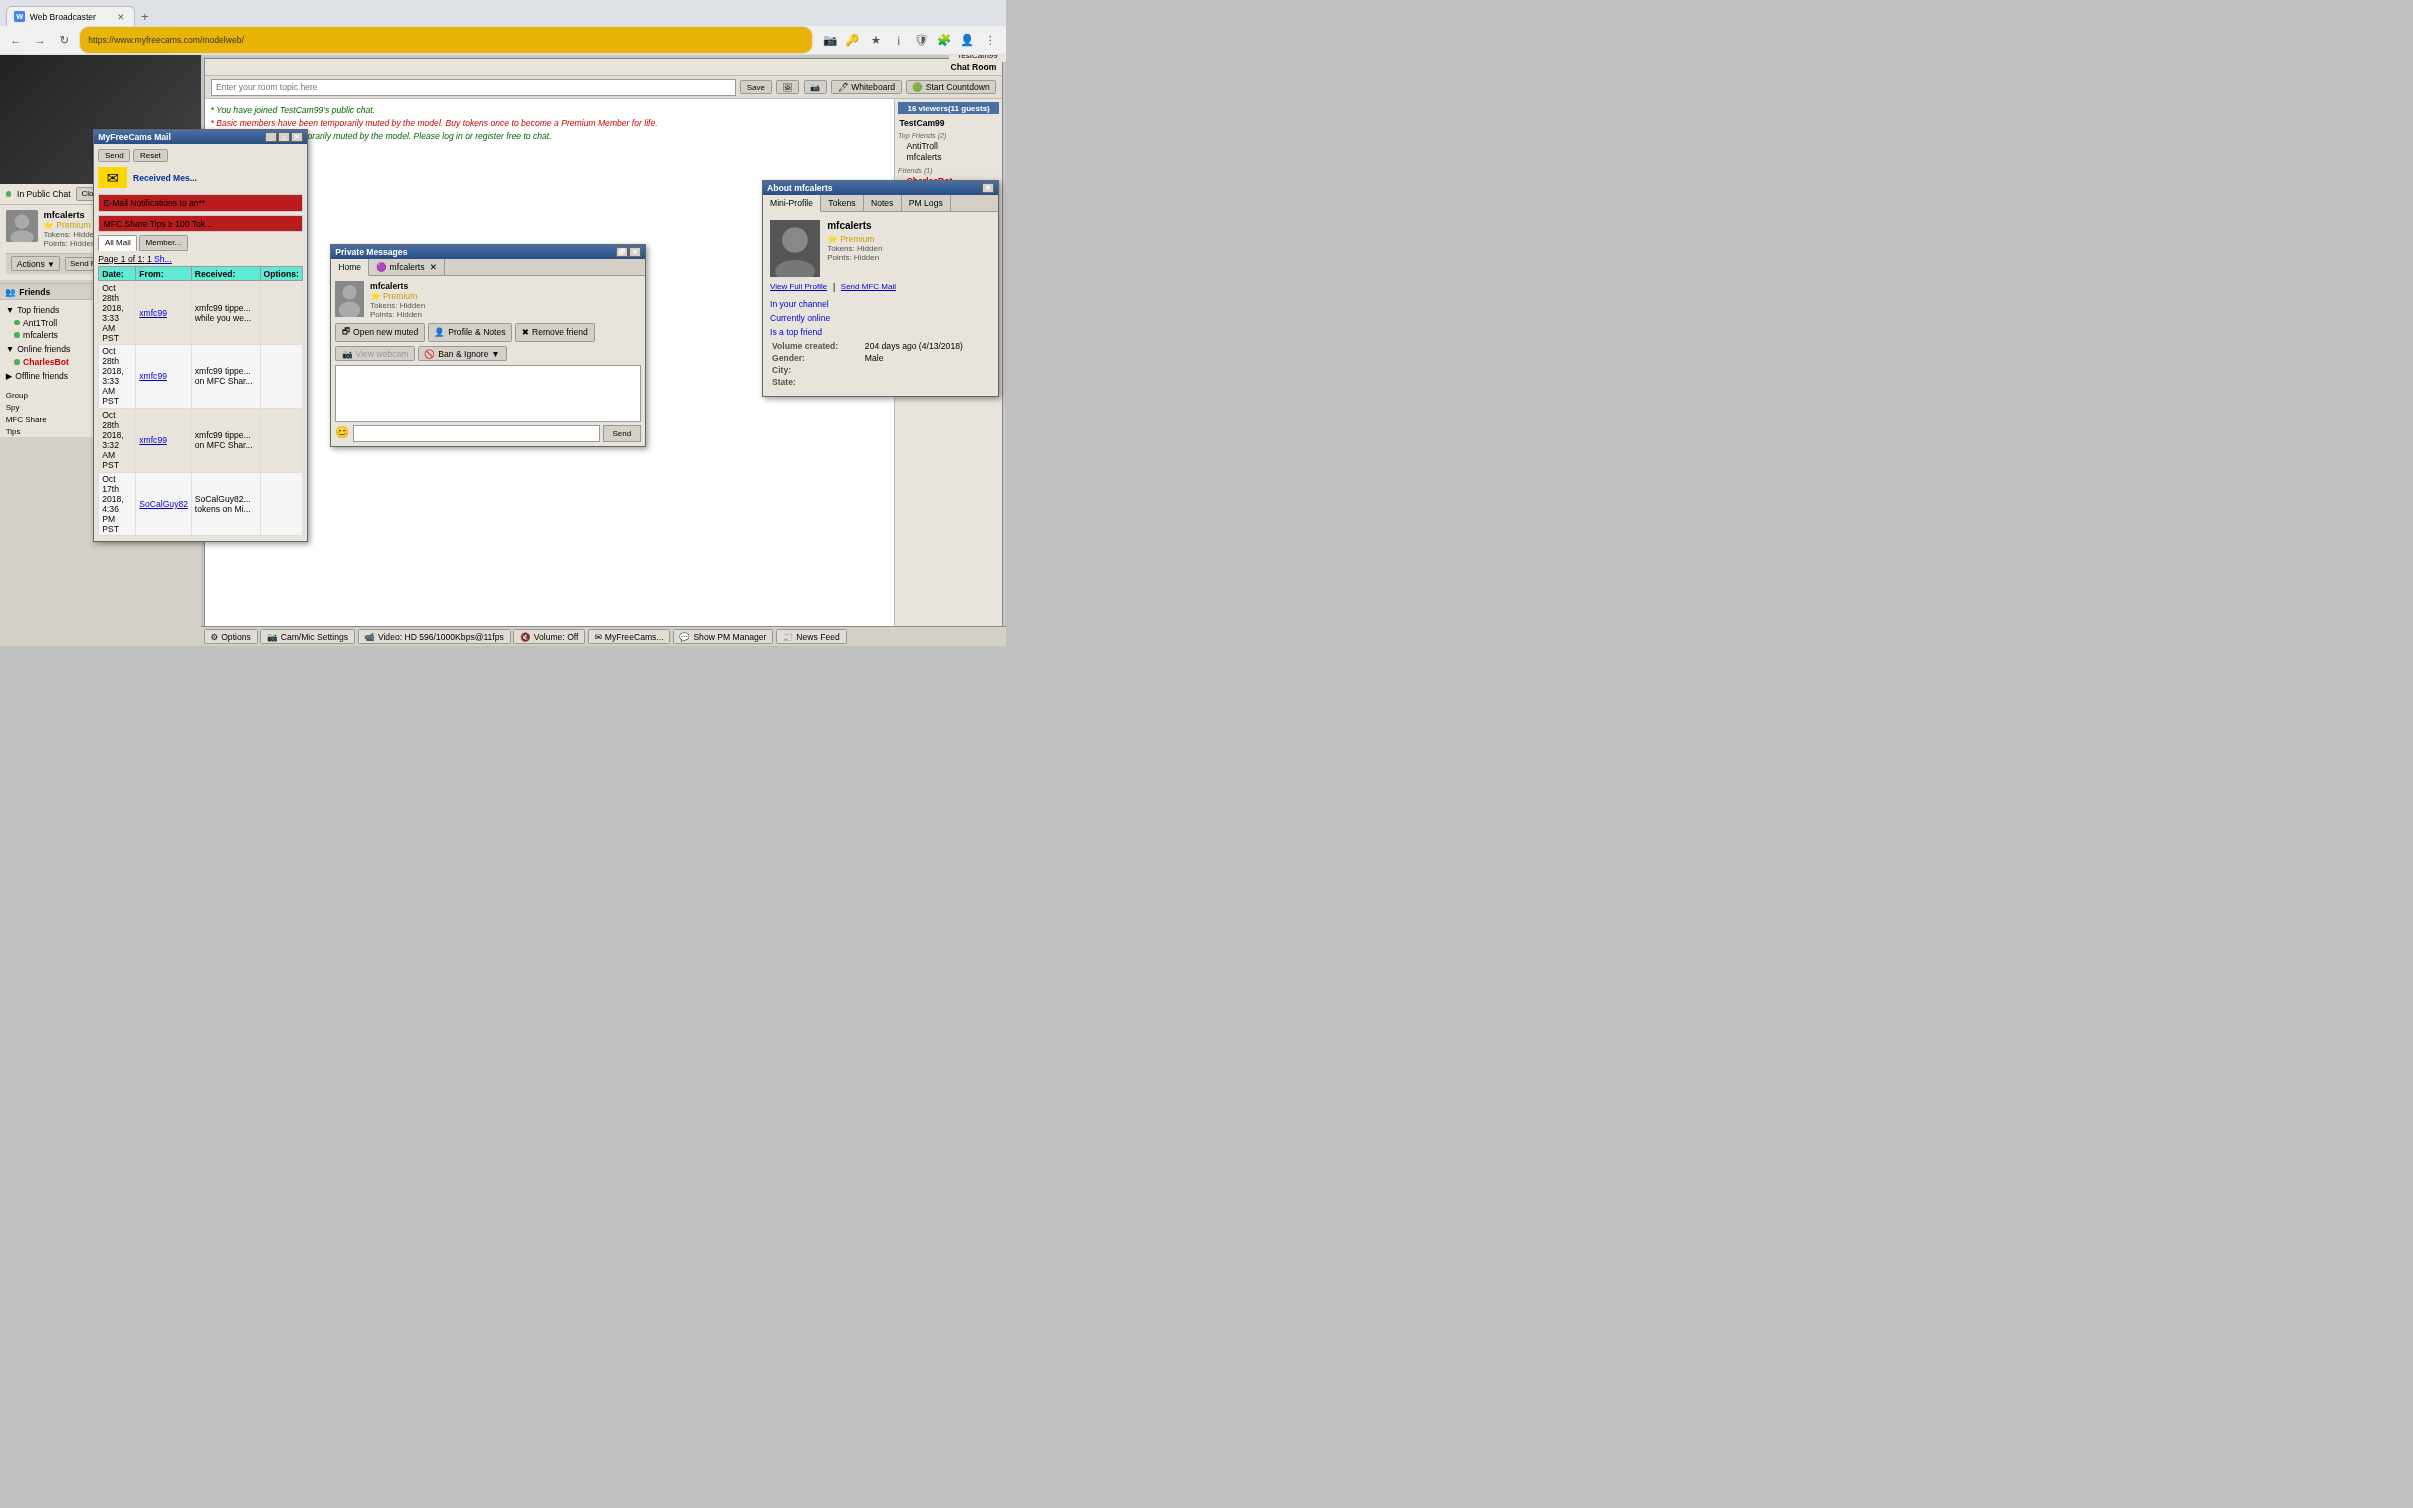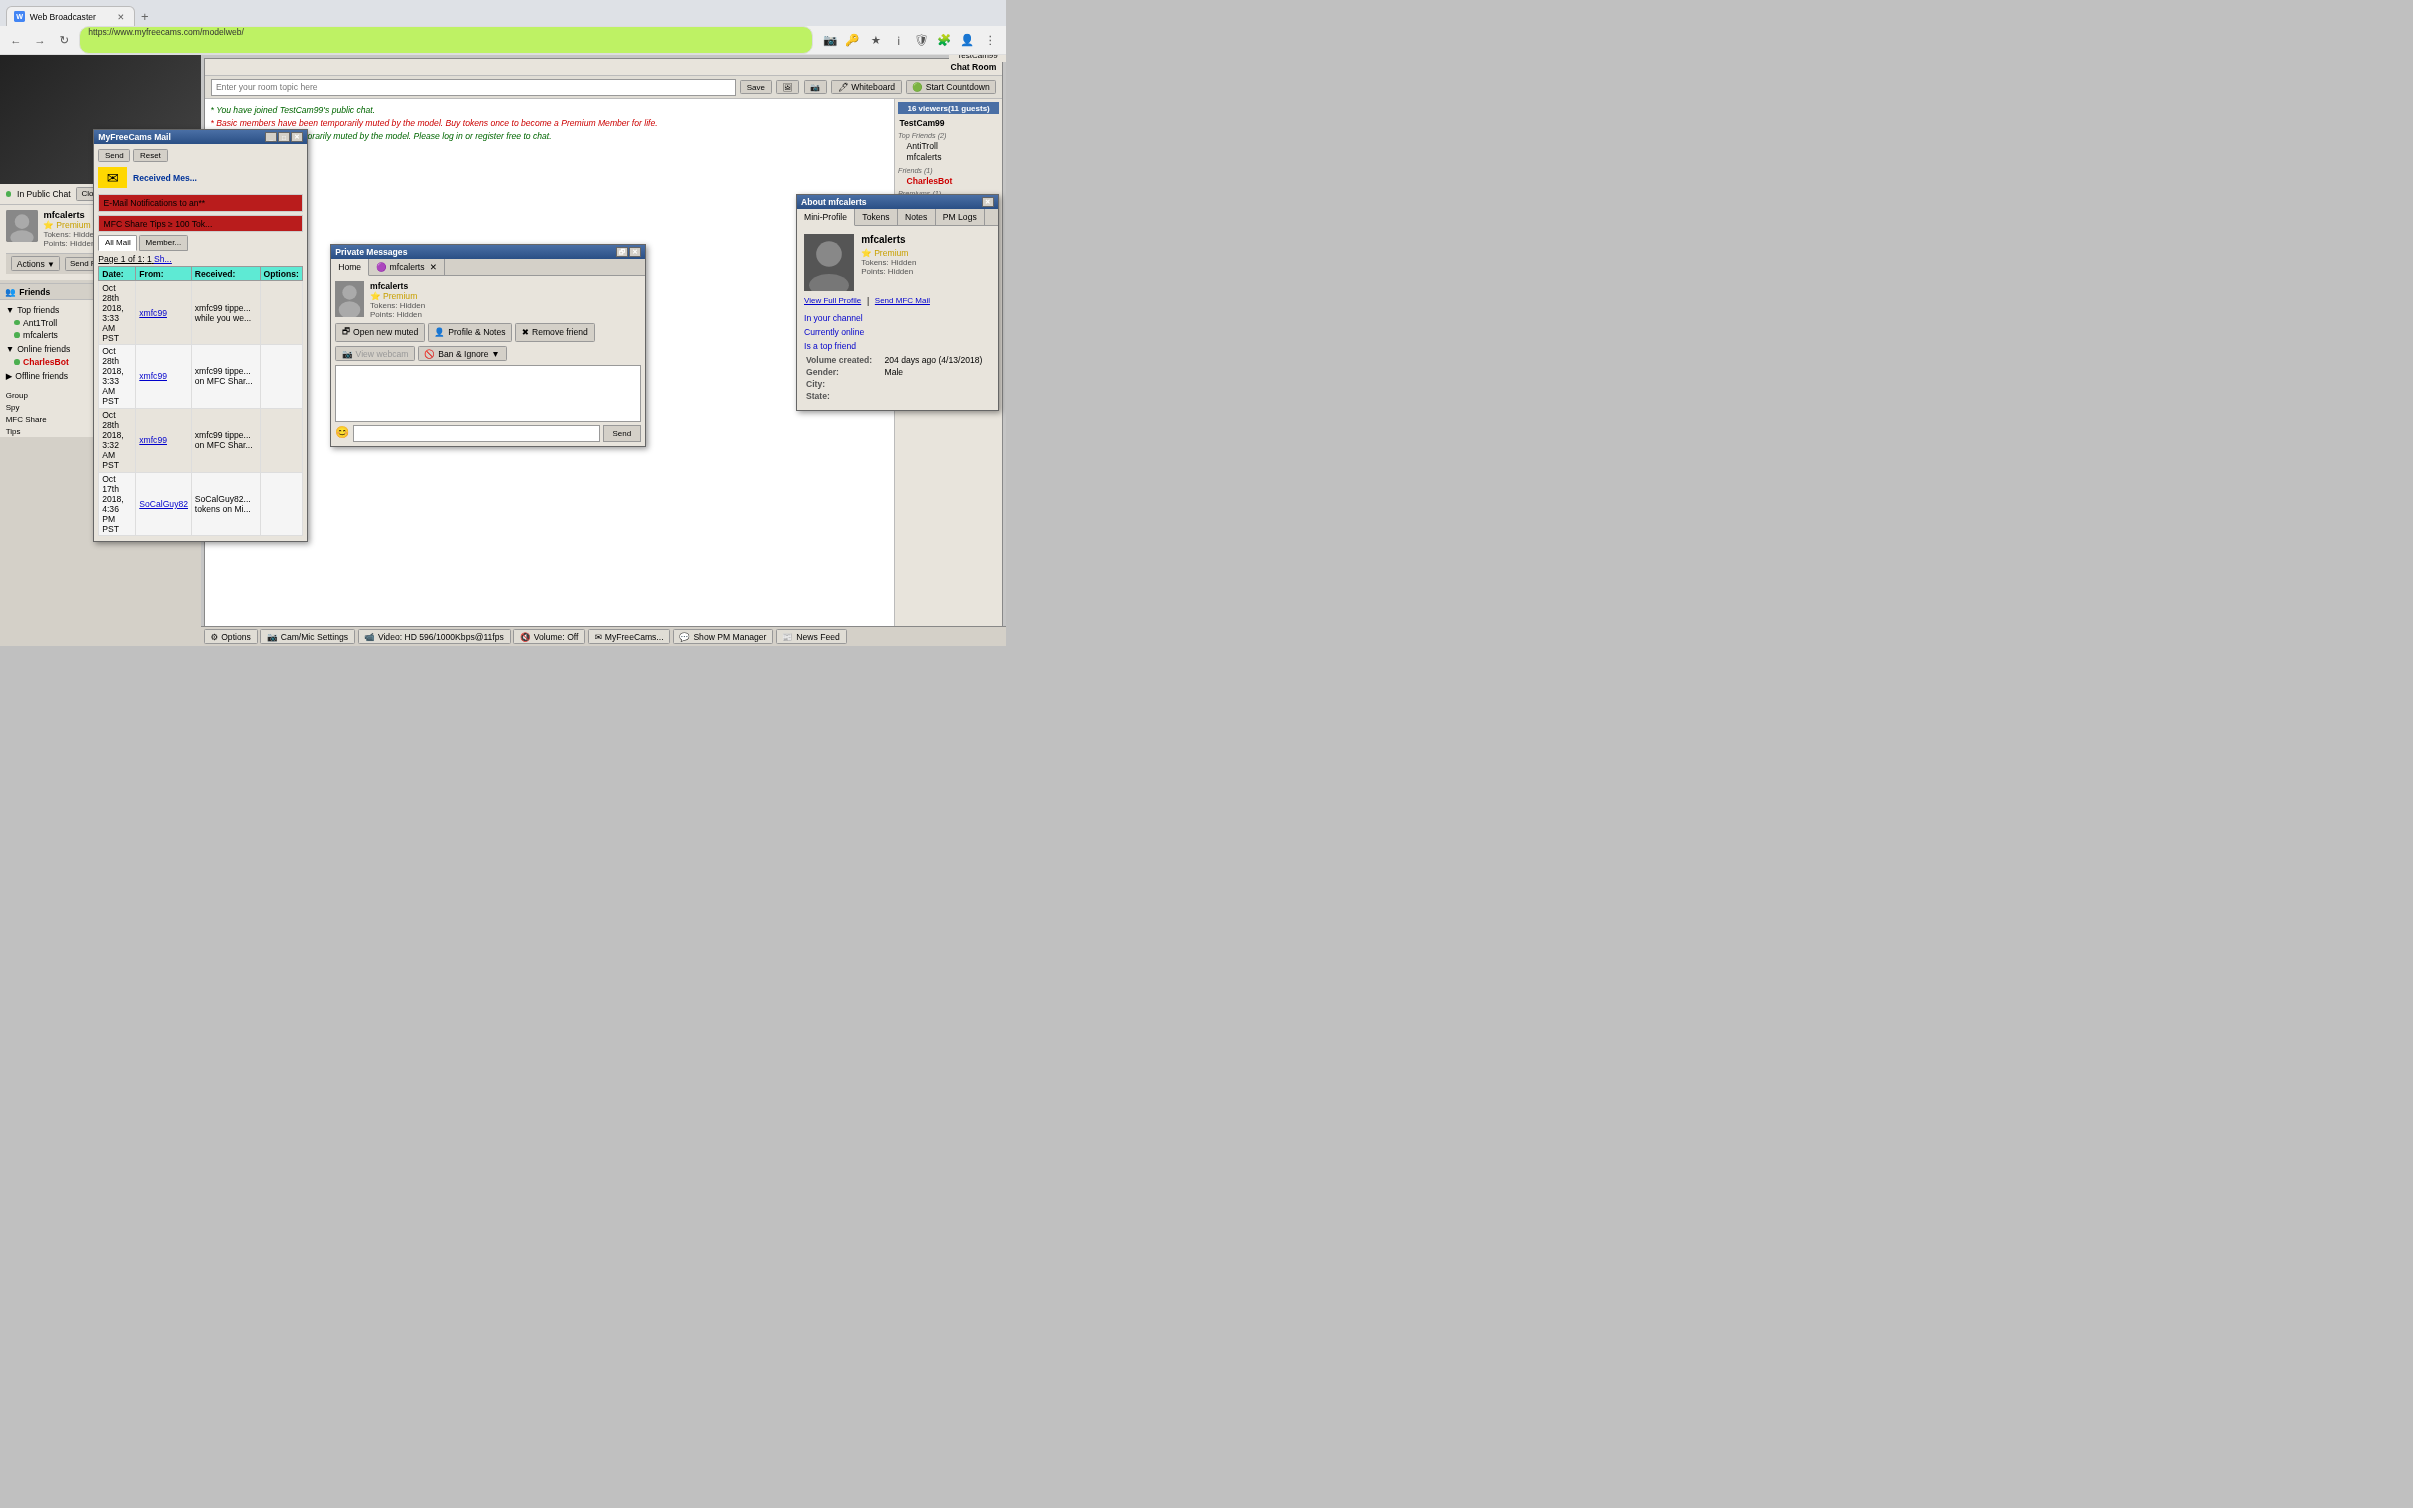--- a/index.html
+++ b/index.html
@@ -7,21 +7,21 @@
 
     
     .browser-chrome { background: #f0f0f0; width: 100%; position: relative; z-index: 100; }
     .tab-bar { background: #dee1e6; height: 26px; display: flex; align-items: flex-end; padding: 0 5.7px; }
     .tab { background: #f0f0f0; height: 20px; min-width: 129px; display: flex; align-items: center; padding: 0 7.2px; border-radius: 5.7px 5.7px 0 0; border: 0.7px solid #bbb; border-bottom: none; font-size: 8.6px; gap: 4.3px; }
     .tab-favicon { width: 11.5px; height: 11.5px; background: #4285f4; border-radius: 1.4px; color: white; font-size: 7.2px; display: flex; align-items: center; justify-content: center; font-weight: bold; }
     .tab-close { margin-left: auto; cursor: pointer; color: #666; width: 11.5px; height: 11.5px; display: flex; align-items: center; justify-content: center; border-radius: 50%; }
     .new-tab { width: 20px; height: 20px; display: flex; align-items: center; justify-content: center; font-size: 13px; color: #666; cursor: pointer; }
     .toolbar { background: #f0f0f0; height: 29px; display: flex; align-items: center; padding: 0 5.7px; gap: 4.3px; border-bottom: 0.7px solid #ddd; }
     .toolbar-btn { width: 20px; height: 20px; display: flex; align-items: center; justify-content: center; border-radius: 50%; cursor: pointer; color: #555; font-size: 11.5px; border: none; background: none; }
-    .address-bar { flex: 1; height: 28px; background: #bef264; border: 0.7px solid #ddd; border-radius: 10px; padding: 0 8.6px; font-size: 8.6px; color: #333; display: flex; }
+    .address-bar { flex: 1; height: 28px; background: #eab308; border: 0.7px solid #ddd; border-radius: 10px; padding: 0 8.6px; font-size: 8.6px; color: #333; display: flex; align-items: center; }
     .toolbar-icons { display: flex; gap: 2.9px; margin-left: 2.9px; }
 
     
     .main-content { display: flex; height: calc(646px - 55px); background: #c5c5c5; }
 
     
     .left-panel { width: 201px; background: #d4d0c8; flex-shrink: 0; position: relative; overflow: hidden; }
     .webcam-area { width: 100%; height: 129px; background: #333; position: relative; }
     .webcam-placeholder { width: 100%; height: 100%; background: linear-gradient(135deg, #222 0%, #444 100%); }
     .user-info-bar { background: #e8e4dc; padding: 2.9px 5.7px; display: flex; align-items: center; gap: 5.7px; border-bottom: 0.7px solid #bbb; }
@@ -108,21 +108,21 @@
     .pm-user-info { flex: 1; }
     .pm-username { font-weight: bold; font-size: 8.6px; }
     .pm-actions { display: flex; flex-wrap: wrap; gap: 2.9px; margin-bottom: 4.3px; }
     .pm-action-btn { background: #d4d0c8; border: 0.7px solid #999; padding: 1.4px 5.7px; cursor: pointer; font-size: 8px; border-radius: 1.4px; display: flex; align-items: center; gap: 2.9px; }
     .pm-chat-area { background: white; height: 57px; border: 0.7px solid #999; margin-bottom: 2.9px; }
     .pm-input-row { display: flex; gap: 2.9px; }
     .pm-input { flex: 1; height: 17px; border: 0.7px solid #999; padding: 0 4.3px; font-size: 8.6px; }
     .pm-send-btn { background: #d4d0c8; border: 0.7px solid #999; padding: 1.4px 8.6px; cursor: pointer; font-size: 8px; }
 
     
-    .about-window { position: absolute; top: 194px; right: 7.2px; width: 203px; background: #e8e4dc; border: 1.4px solid #666; box-shadow: 2.2px 2.2px 5.7px rgba(0,0,0,0.4); z-index: 55; }
+    .about-window { position: absolute; top: 180px; right: 7.2px; width: 237px; background: #e8e4dc; border: 1.4px solid #666; box-shadow: 2.2px 2.2px 5.7px rgba(0,0,0,0.4); z-index: 55; }
     .about-tabs { display: flex; background: #d4d0c8; border-bottom: 0.7px solid #999; }
     .about-tab { padding: 2.9px 7.2px; cursor: pointer; font-size: 8.6px; border-right: 0.7px solid #999; }
     .about-tab.active { background: #e8e4dc; border-bottom: 1.4px solid #e8e4dc; margin-bottom: -0.7px; }
     .about-content { padding: 7.2px; }
     .about-user-row { display: flex; gap: 7.2px; align-items: flex-start; margin-bottom: 5.7px; }
     .about-avatar { width: 50px; height: 57px; background: #555; }
     .about-username { font-size: 10px; font-weight: bold; margin-bottom: 2.9px; }
     .about-links { display: flex; gap: 5.7px; margin-bottom: 5.7px; }
     .about-link { color: #0000cc; text-decoration: underline; cursor: pointer; font-size: 8px; }
     .about-status { color: #0000cc; font-size: 8.6px; line-height: 1.6; }

